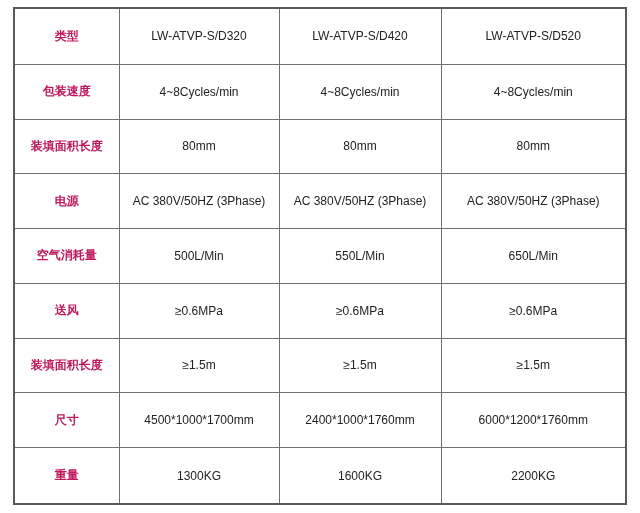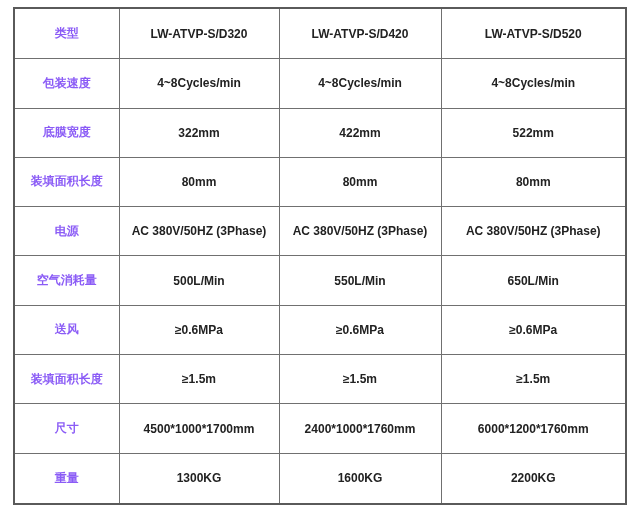--- a/index.html
+++ b/index.html
@@ -33,24 +33,24 @@
     text-align: center;
     vertical-align: middle;
     padding: 0 2px;
     font-size: 12px;
     color: #222222;
     overflow: hidden;
     white-space: nowrap;
   }
   table.spec-table th {
     font-weight: bold;
-    color: #8b5cf6;
+    color: #be185d;
   }
   table.spec-table td {
-    font-weight: bold;
+    font-weight: normal;
   }
 </style>
 </head>
 <body>
 
 <div class="page">
   <table class="spec-table">
     <colgroup>
       <col style="width:105px">
       <col style="width:160px">
@@ -62,26 +62,20 @@
           <th>类型</th>
           <td>LW-ATVP-S/D320</td>
           <td>LW-ATVP-S/D420</td>
           <td>LW-ATVP-S/D520</td>
         </tr>
         <tr>
           <th>包装速度</th>
           <td>4~8Cycles/min</td>
           <td>4~8Cycles/min</td>
           <td>4~8Cycles/min</td>
-        </tr>
-        <tr>
-          <th>底膜宽度</th>
-          <td>322mm</td>
-          <td>422mm</td>
-          <td>522mm</td>
         </tr>
         <tr>
           <th>装填面积长度</th>
           <td>80mm</td>
           <td>80mm</td>
           <td>80mm</td>
         </tr>
         <tr>
           <th>电源</th>
           <td>AC 380V/50HZ (3Phase)</td>

